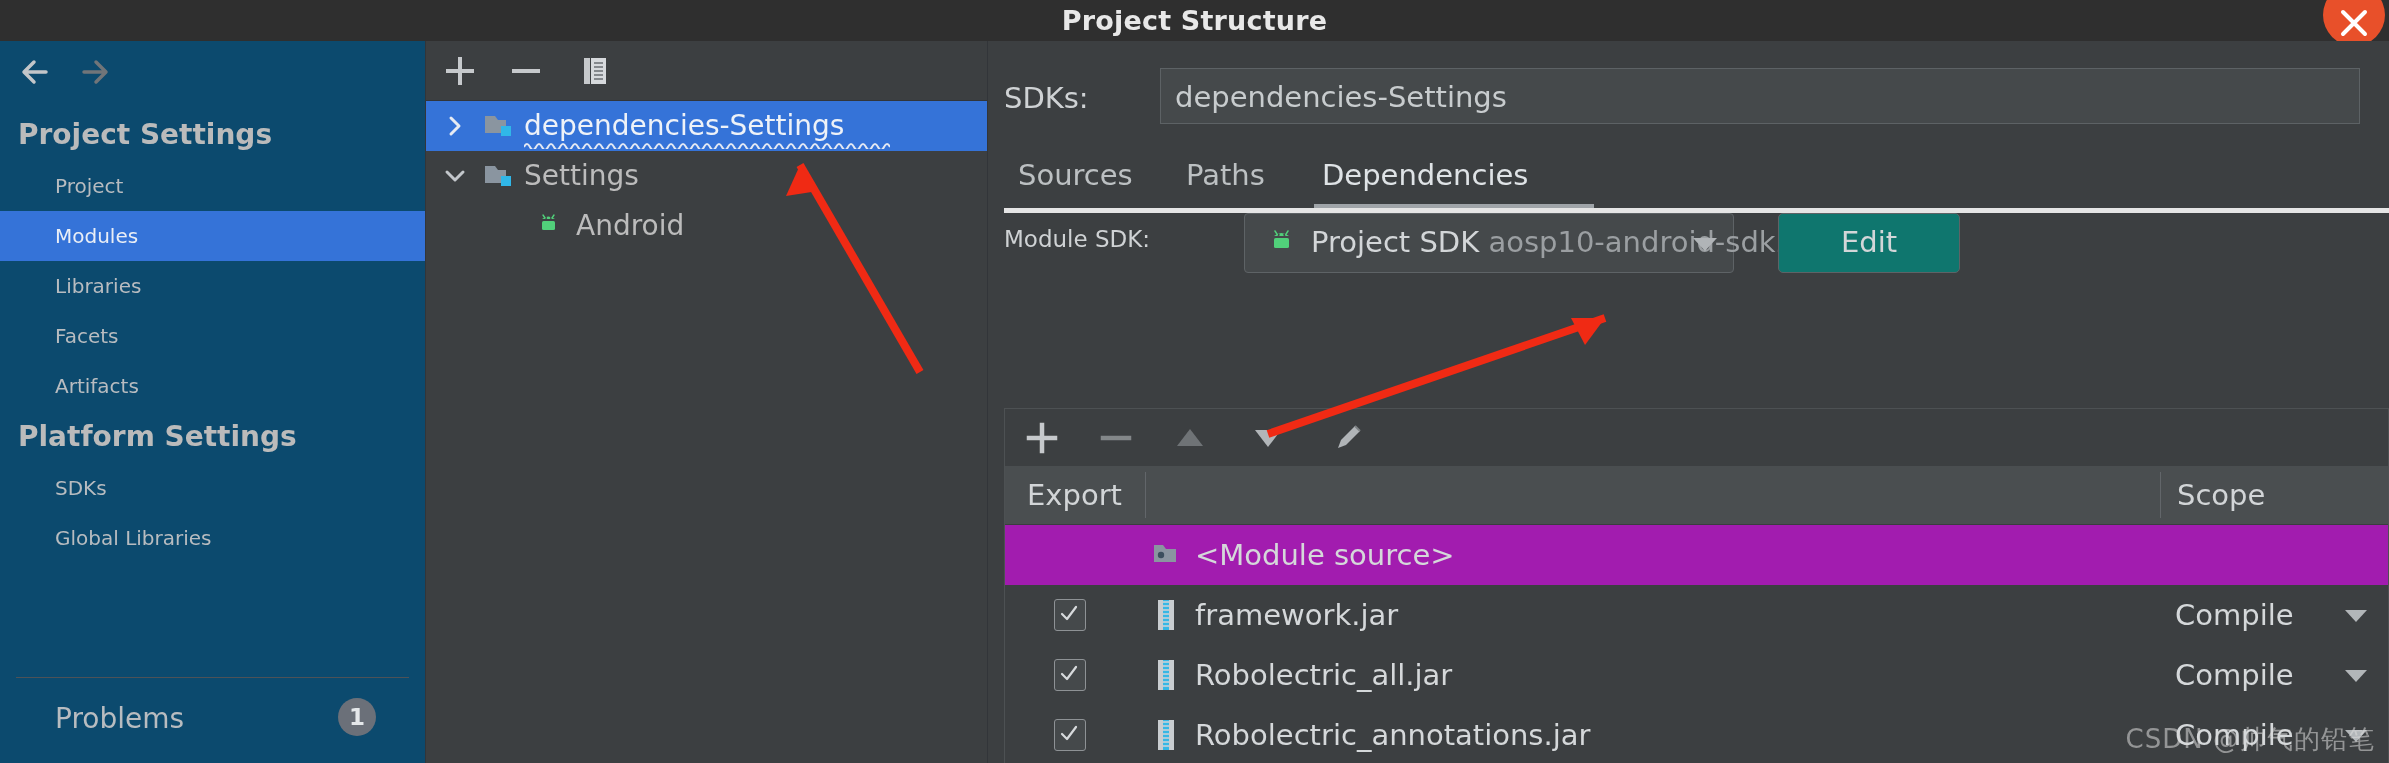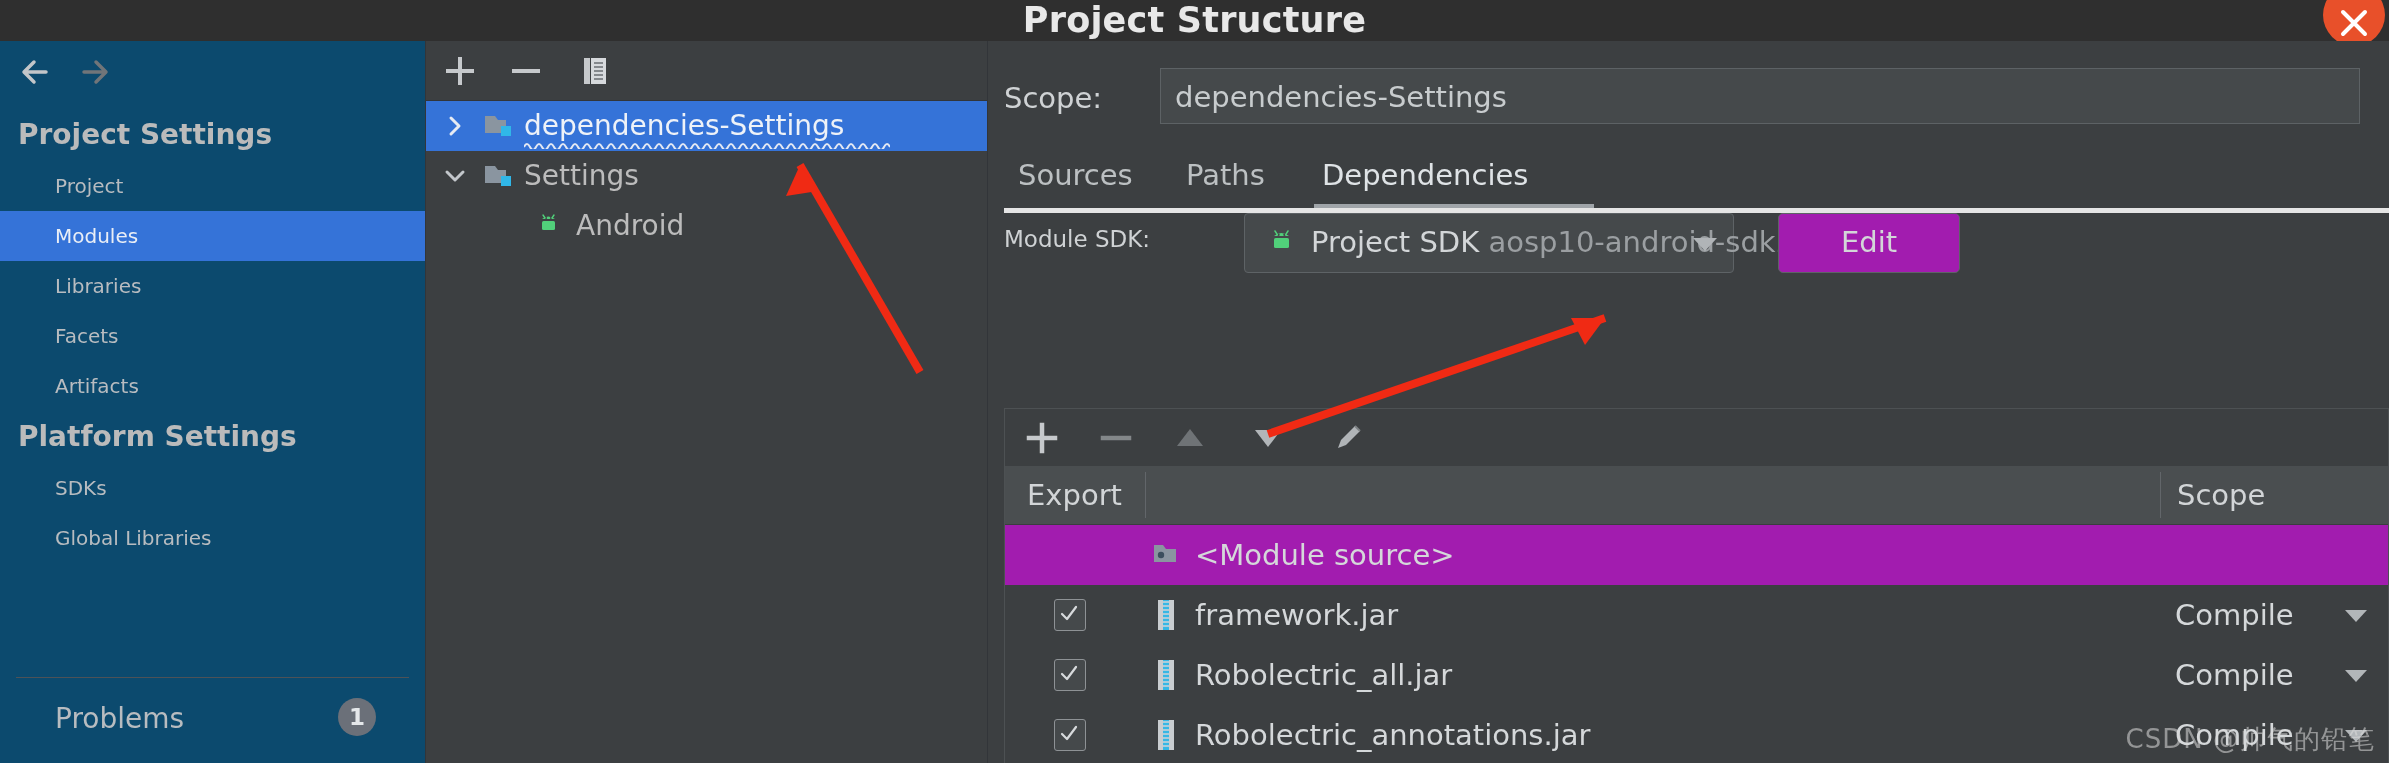--- a/index.html
+++ b/index.html
@@ -28,21 +28,21 @@
     background: #2f2f2f;
     border-bottom: 1px solid #232425;
   }
   .titlebar-text {
     position: absolute;
     left: 0; top: 0;
     width: 2389px;
     line-height: 41px;
     text-align: center;
     color: #e8e8e8;
-    font-size: 35px;
+    font-size: 27px;
     font-weight: bold;
     letter-spacing: .2px;
   }
   .close-btn {
     position: absolute;
     right: 4px;
     top: -16px;
     width: 62px;
     height: 62px;
     border-radius: 50%;
@@ -268,21 +268,21 @@
     right: 16px; top: 24px;
     width: 0; height: 0;
     border-left: 12px solid transparent;
     border-right: 12px solid transparent;
     border-top: 13px solid #b0b4b7;
   }
   .edit-btn {
     position: absolute;
     left: 790px; top: 172px;
     width: 180px; height: 58px;
-    background: #a21caf;
+    background: #0f766e;
     border: 1px solid #5e6366;
     border-radius: 5px;
     color: #d3d6d8;
     font-size: 29px;
     line-height: 56px;
     text-align: center;
     cursor: pointer;
   }
 
   .dep-toolbar {
@@ -513,21 +513,21 @@
             <path d="M7 2 L9 5 M18 2 L16 5" stroke="#51d07a" stroke-width="1.4" stroke-linecap="round"></path>
           </svg>
         </div>
         <div class="tree-label" style="left:150px;">Android</div>
       </div>
     </div>
   </div>
 
   <div class="pane-right">
 
-    <div class="name-label">Scope:</div>
+    <div class="name-label">SDKs:</div>
     <div class="name-field">dependencies-Settings</div>
 
     <div class="tabs">
       <div class="tab" style="left:0px;">Sources</div>
       <div class="tab" style="left:168px;">Paths</div>
       <div class="tab active" style="left:304px;">Dependencies</div>
       <div class="tab-underline" style="left:310px; width:280px;"></div>
     </div>
 
     <div class="sdk-label">Module SDK:</div>

